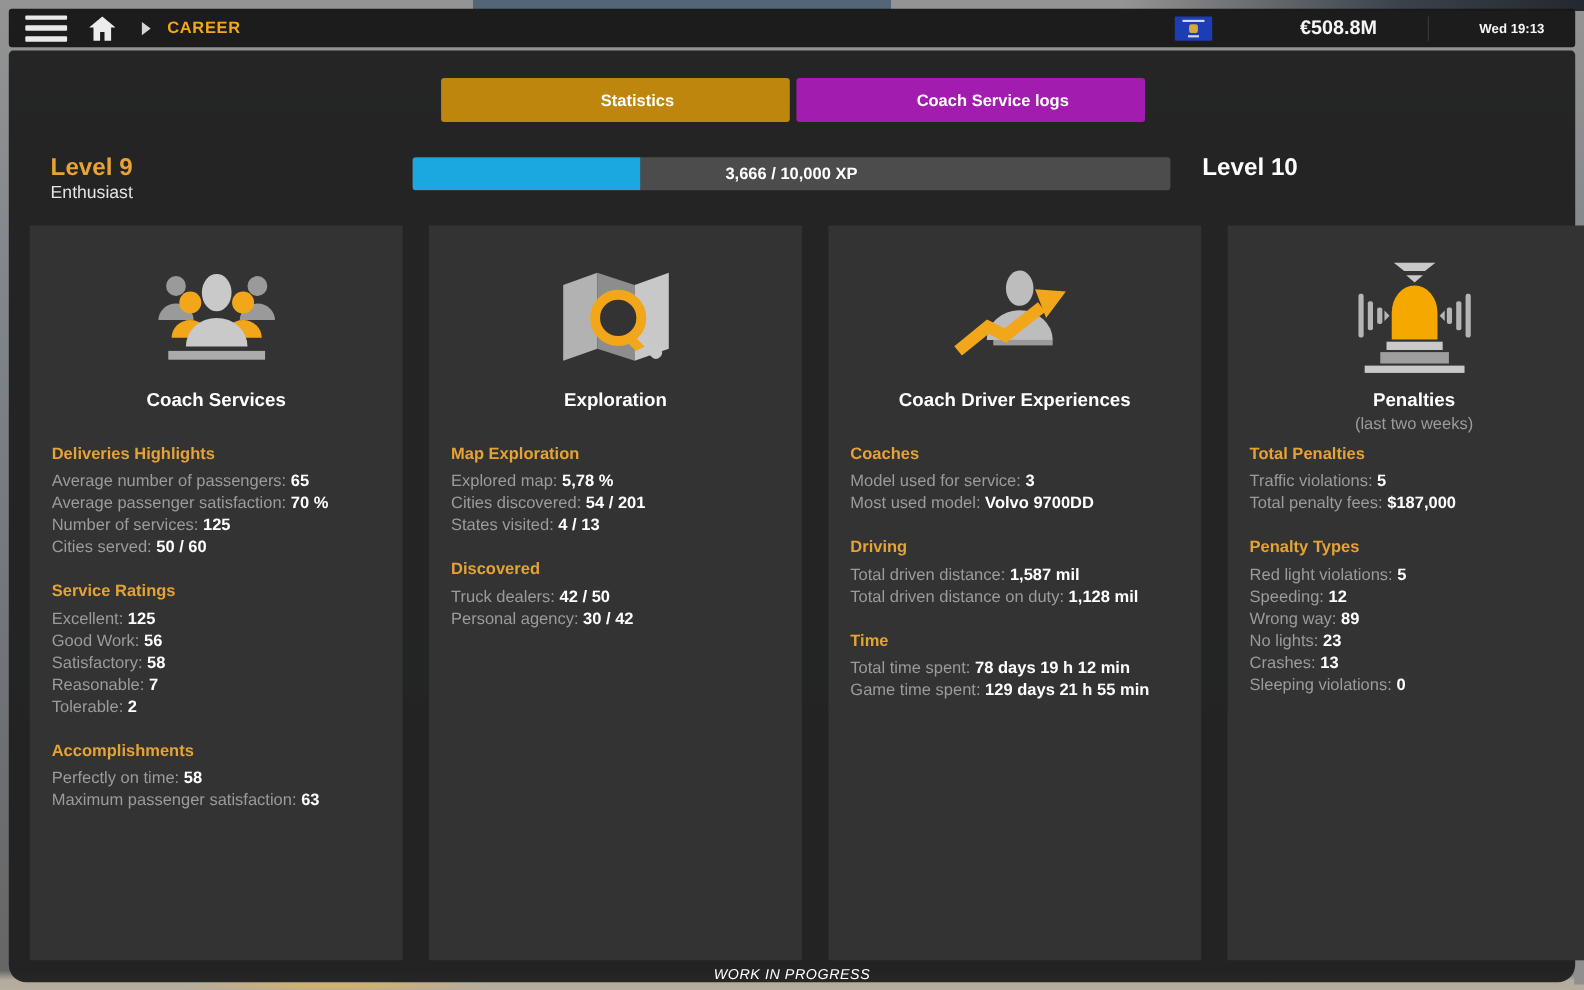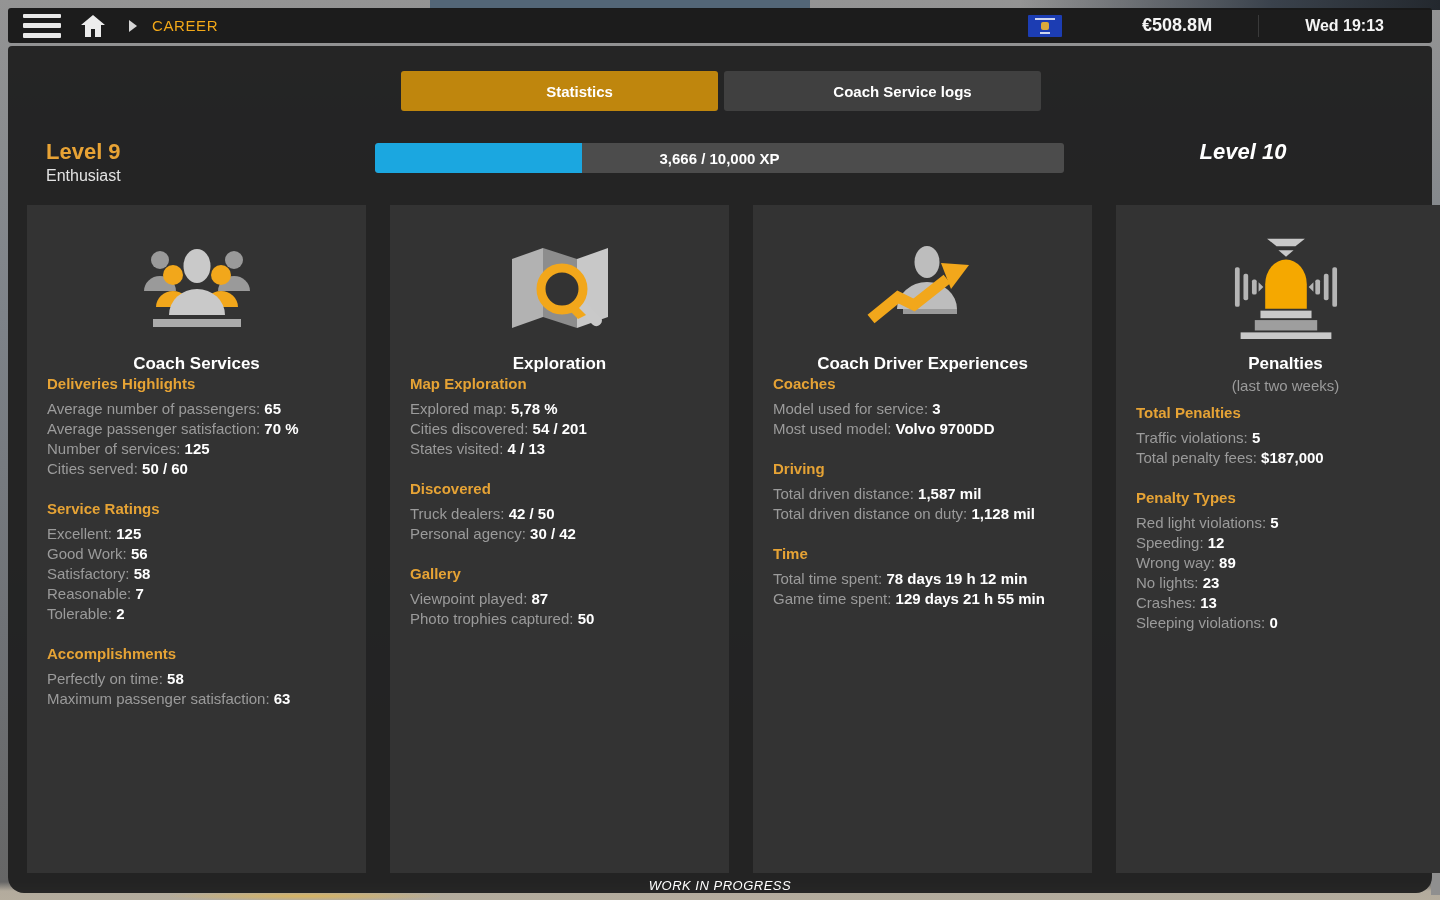--- a/index.html
+++ b/index.html
@@ -19,60 +19,60 @@
   
   .topbar { position:absolute; left:8px; top:8px; width:1424px; height:35px;
             background:rgba(24,24,24,.97); border-radius:3px;
             display:flex; align-items:center; z-index:5; }
   .hamburger { width:38px; height:24px; margin-left:15px; display:flex; flex-direction:column;
                justify-content:space-between; cursor:pointer; }
   .hamburger span { display:block; height:4.5px; background:#e9e9e9; border-radius:1px; }
   .home { margin-left:19px; cursor:pointer; display:flex; }
   .chev { margin-left:23px; width:0; height:0; border-left:8px solid #d6d6d6;
           border-top:6px solid transparent; border-bottom:6px solid transparent; }
-  .career { margin-left:15px; color:#f2a818; font-weight:normal; font-size:15px; letter-spacing:.6px; }
+  .career { margin-left:15px; color:#f2a818; font-weight:bold; font-size:15px; letter-spacing:.6px; }
   .tb-spacer { flex:1; }
   .flag { width:34px; height:22px; background:#1c3db3; border-radius:1px; position:relative; overflow:hidden; }
   .flag .f-top { position:absolute; top:3px; left:7px; right:7px; height:2px; background:#cfd6ef; }
   .flag .f-bot { position:absolute; bottom:3px; left:12px; right:12px; height:2px; background:#cfd6ef; }
   .flag .f-emblem { position:absolute; top:7px; left:13px; width:8px; height:8px; background:#d9a93c; border-radius:2px; }
   .tb-money { margin-left:80px; color:#f5f5f5; font-weight:bold; font-size:18px; }
   .tb-div { width:1px; height:22px; background:#3a3a3a; margin:0 46px; }
-  .tb-time { color:#f5f5f5; font-weight:bold; font-size:16px; margin-right:48px; }
+  .tb-time { color:#f5f5f5; font-weight:bold; font-size:12px; margin-right:28px; }
 
   
   .panel { position:absolute; left:8px; top:46px; width:1424px; height:847px;
            background:rgba(33,33,33,.97); border-radius:4px 4px 16px 16px; z-index:4; }
 
   .tabs { position:absolute; left:393px; top:25px; display:flex; gap:6px; }
   .tab { width:317px; height:40px; display:flex; align-items:center; justify-content:center;
          color:#fff; font-weight:bold; font-size:15px; border-radius:3px; cursor:pointer;padding-left:40px; }
   .tab.active { background:#bf860d; }
-  .tab.inactive { background:#404040; }
+  .tab.inactive { background:#a21caf; }
 
   .lv-left  { position:absolute; left:38px;  top:93px; width:300px; text-align:left; }
-  .lv-right { position:absolute; left:1085px; top:93px; width:300px; text-align:center;font-style:italic; }
+  .lv-right { position:absolute; left:1085px; top:93px; width:300px; text-align:left; }
   .lv-big-gold  { font-size:22px; font-weight:bold; color:#e8a335; line-height:26px; }
   .lv-big-white { font-size:22px; font-weight:bold; color:#fff;    line-height:26px; }
   .lv-sub-light { font-size:16px; color:#e3e3e3; line-height:21px; }
   .lv-sub-gray  { font-size:15px; color:#9b9b9b; line-height:21px; }
 
   .xpbar { position:absolute; left:367px; top:97px; width:689px; height:30px;
            background:#4c4c4c; border-radius:3px; overflow:hidden; }
   .xp-fill { height:100%; background:#1ba7e0; border-radius:3px 0 0 3px; }
   .xp-label { position:absolute; inset:0; display:flex; align-items:center; justify-content:center;
               color:#fff; font-weight:bold; font-size:15px; }
 
   .cards { position:absolute; left:19px; top:159px; display:grid;
            grid-template-columns:repeat(4,339px); gap:24px; height:668px; }
   .card { background:#333; padding:32px 20px 18px; overflow:hidden; }
   .icon-wrap { height:100px; display:flex; align-items:center; justify-content:center; }
   .card-title { margin-top:17px; text-align:center; color:#fff; font-weight:bold; font-size:17px; }
   .card-sub { text-align:center; color:#9b9b9b; font-size:15px; margin-top:3px; height:19px; }
-  .stats { }
+  .stats { margin-top:29px; }
   .card:nth-child(4) .stats { margin-top:7px; }
   .section { margin-bottom:20px; }
   .sec-h { color:#e6a335; font-size:15px; font-weight:600; line-height:20px; margin-bottom:5px; }
   .row { font-size:15px; color:#9b9b9b; line-height:20px; }
   .row .val { color:#fff; font-weight:bold; }
 
   .wip { position:absolute; bottom:0; left:0; width:100%; text-align:center;
          color:#fff; font-weight:normal; font-style:italic; font-size:13px; letter-spacing:.5px; }
 </style>
 </head>
@@ -188,25 +188,20 @@
         <div class="section">
           <div class="sec-h">Map Exploration</div>
           <div class="row"><span>Explored map:</span> <span class="val">5,78 %</span></div>
           <div class="row"><span>Cities discovered:</span> <span class="val">54 / 201</span></div>
           <div class="row"><span>States visited:</span> <span class="val">4 / 13</span></div>
         </div>
         <div class="section">
           <div class="sec-h">Discovered</div>
           <div class="row"><span>Truck dealers:</span> <span class="val">42 / 50</span></div>
           <div class="row"><span>Personal agency:</span> <span class="val">30 / 42</span></div>
-        </div>
-        <div class="section">
-          <div class="sec-h">Gallery</div>
-          <div class="row"><span>Viewpoint played:</span> <span class="val">87</span></div>
-          <div class="row"><span>Photo trophies captured:</span> <span class="val">50</span></div>
         </div>
       </div>
     </div>
 
     <div class="card">
       <div class="icon-wrap">
         <svg width="120" height="96" viewBox="0 0 120 96">
           <ellipse cx="64" cy="23" rx="12.5" ry="16" fill="#bdbdbd"></ellipse>
           <path d="M34 70 a30 27 0 0 1 60 0 z" fill="#bdbdbd"></path>
           <rect x="40" y="70" width="54" height="5" fill="#9a9a9a"></rect>

